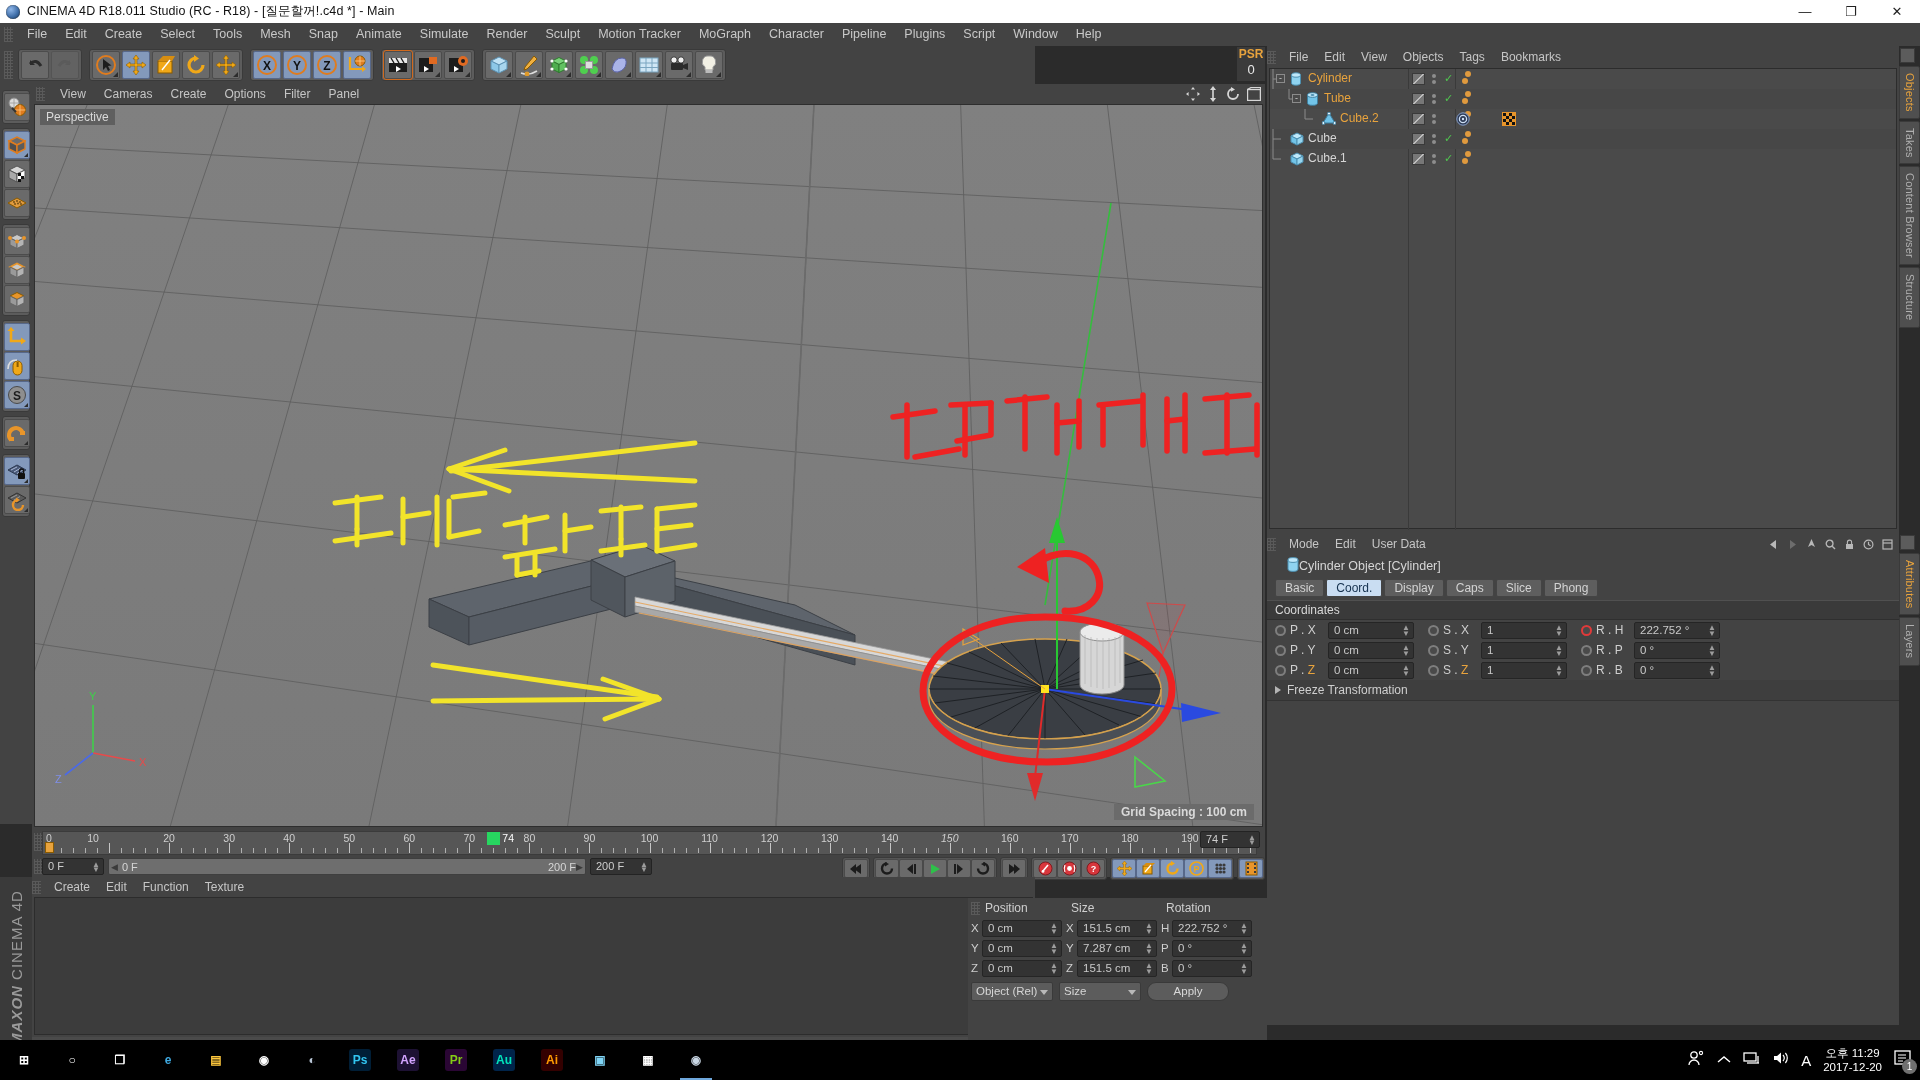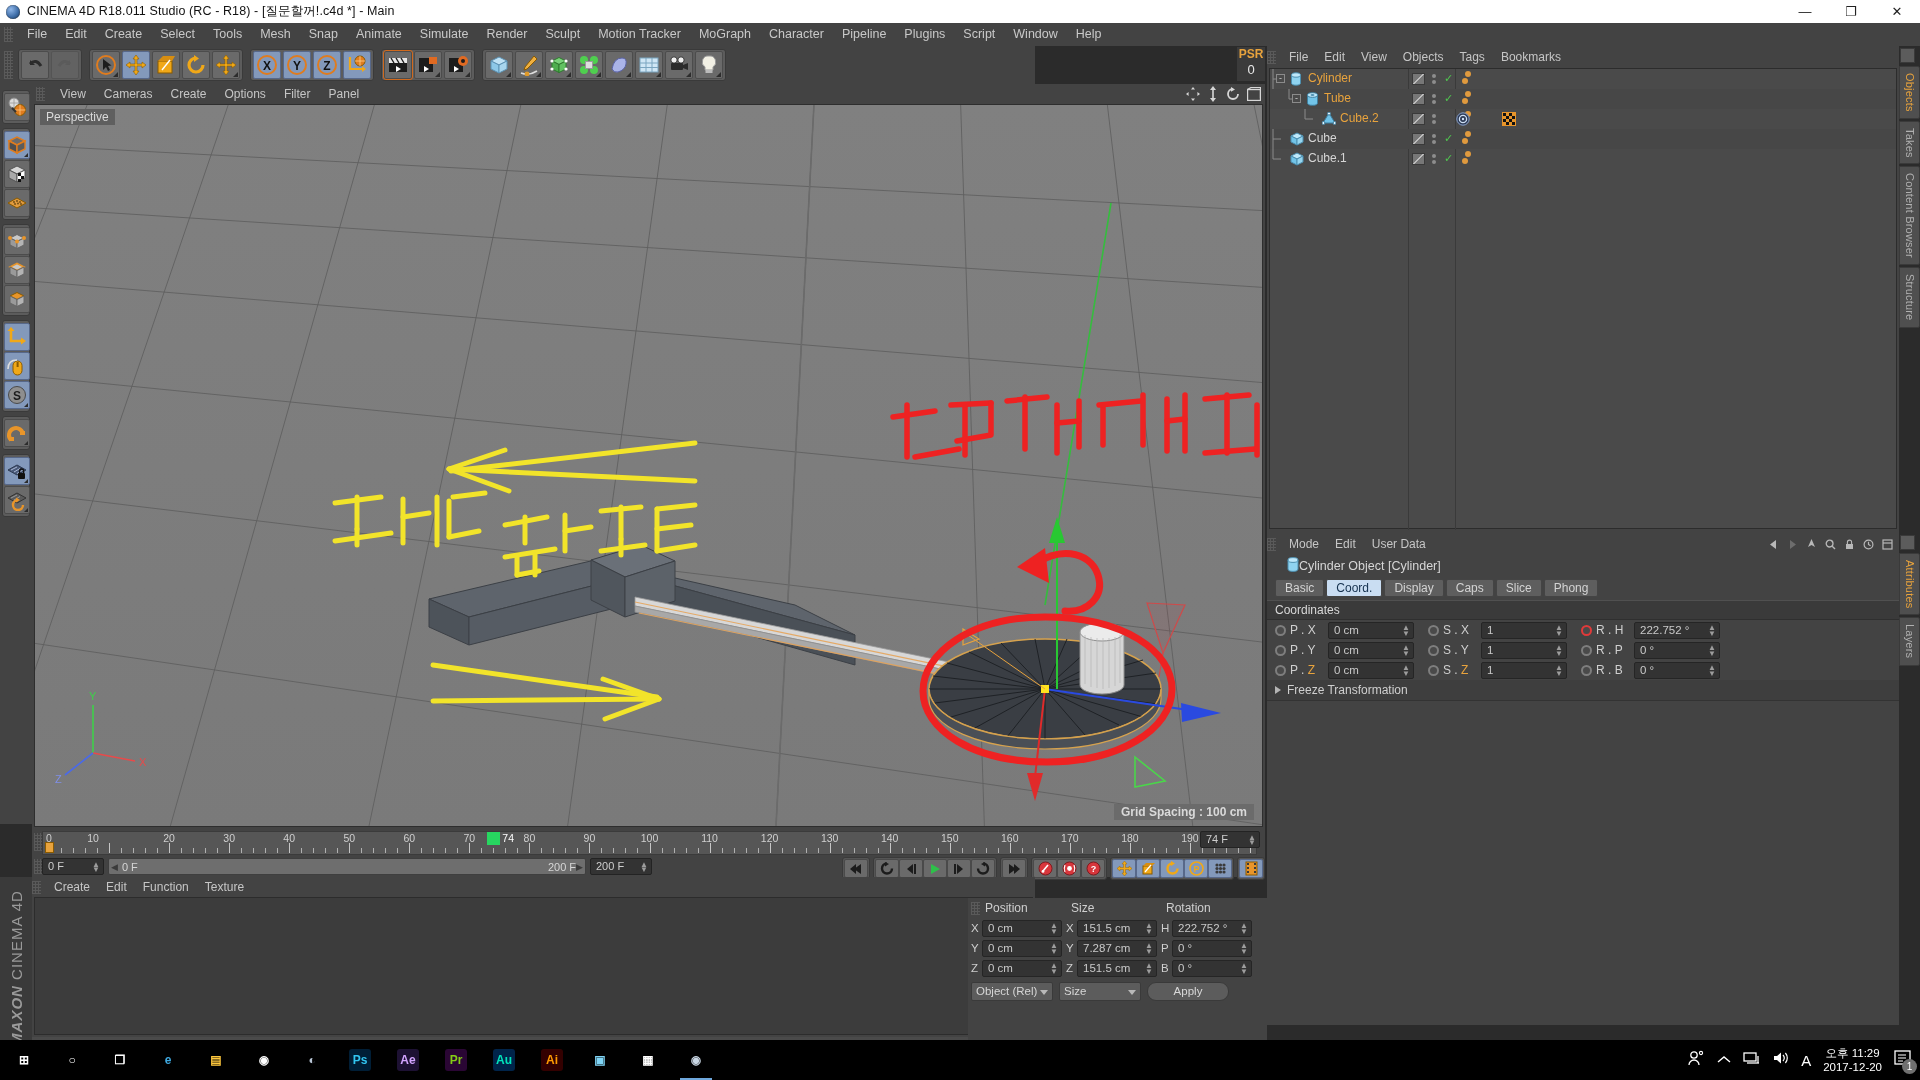--- a/index.html
+++ b/index.html
@@ -807,21 +807,21 @@
         <span style="left: 306.25px;">50</span>
         <span style="left: 366.3px;">60</span>
         <span style="left: 426.35px;">70</span>
         <span style="left: 486.4px;">80</span>
         <span style="left: 546.45px;">90</span>
         <span style="left: 606.5px;">100</span>
         <span style="left: 666.55px;">110</span>
         <span style="left: 726.6px;">120</span>
         <span style="left: 786.65px;">130</span>
         <span style="left: 846.7px;">140</span>
-        <span style="left: 906.75px;">150</span>
+        <span style="left: 906.75px; font-style: italic;">150</span>
         <span style="left: 966.8px;">160</span>
         <span style="left: 1026.85px;">170</span>
         <span style="left: 1086.9px;">180</span>
         <span style="left: 1146.95px;">190</span>
         <span style="left: 1207px;">200</span>
       </div>
     <div id="tlticks">
         <i style="left: 6px; height: 10px;"></i>
         <i style="left: 66.05px; height: 10px;"></i>
         <i style="left: 126.1px; height: 10px;"></i>

